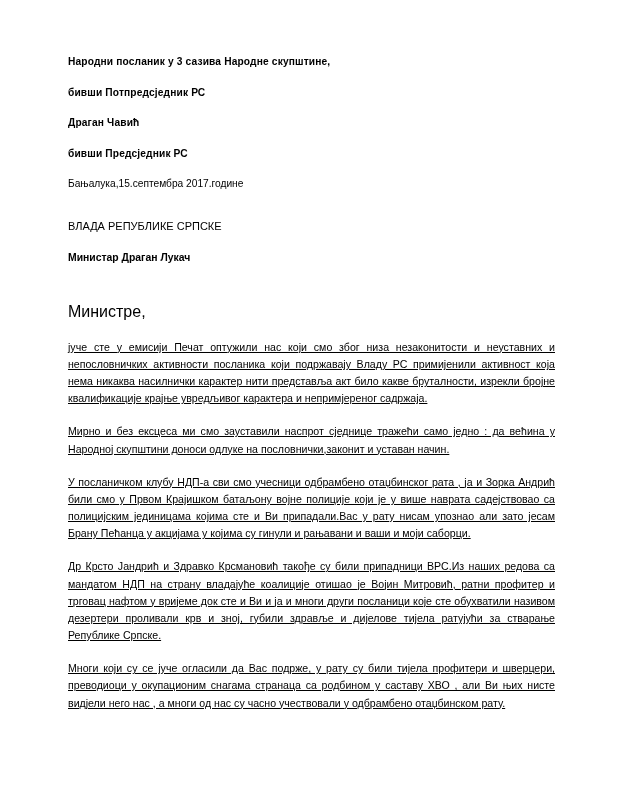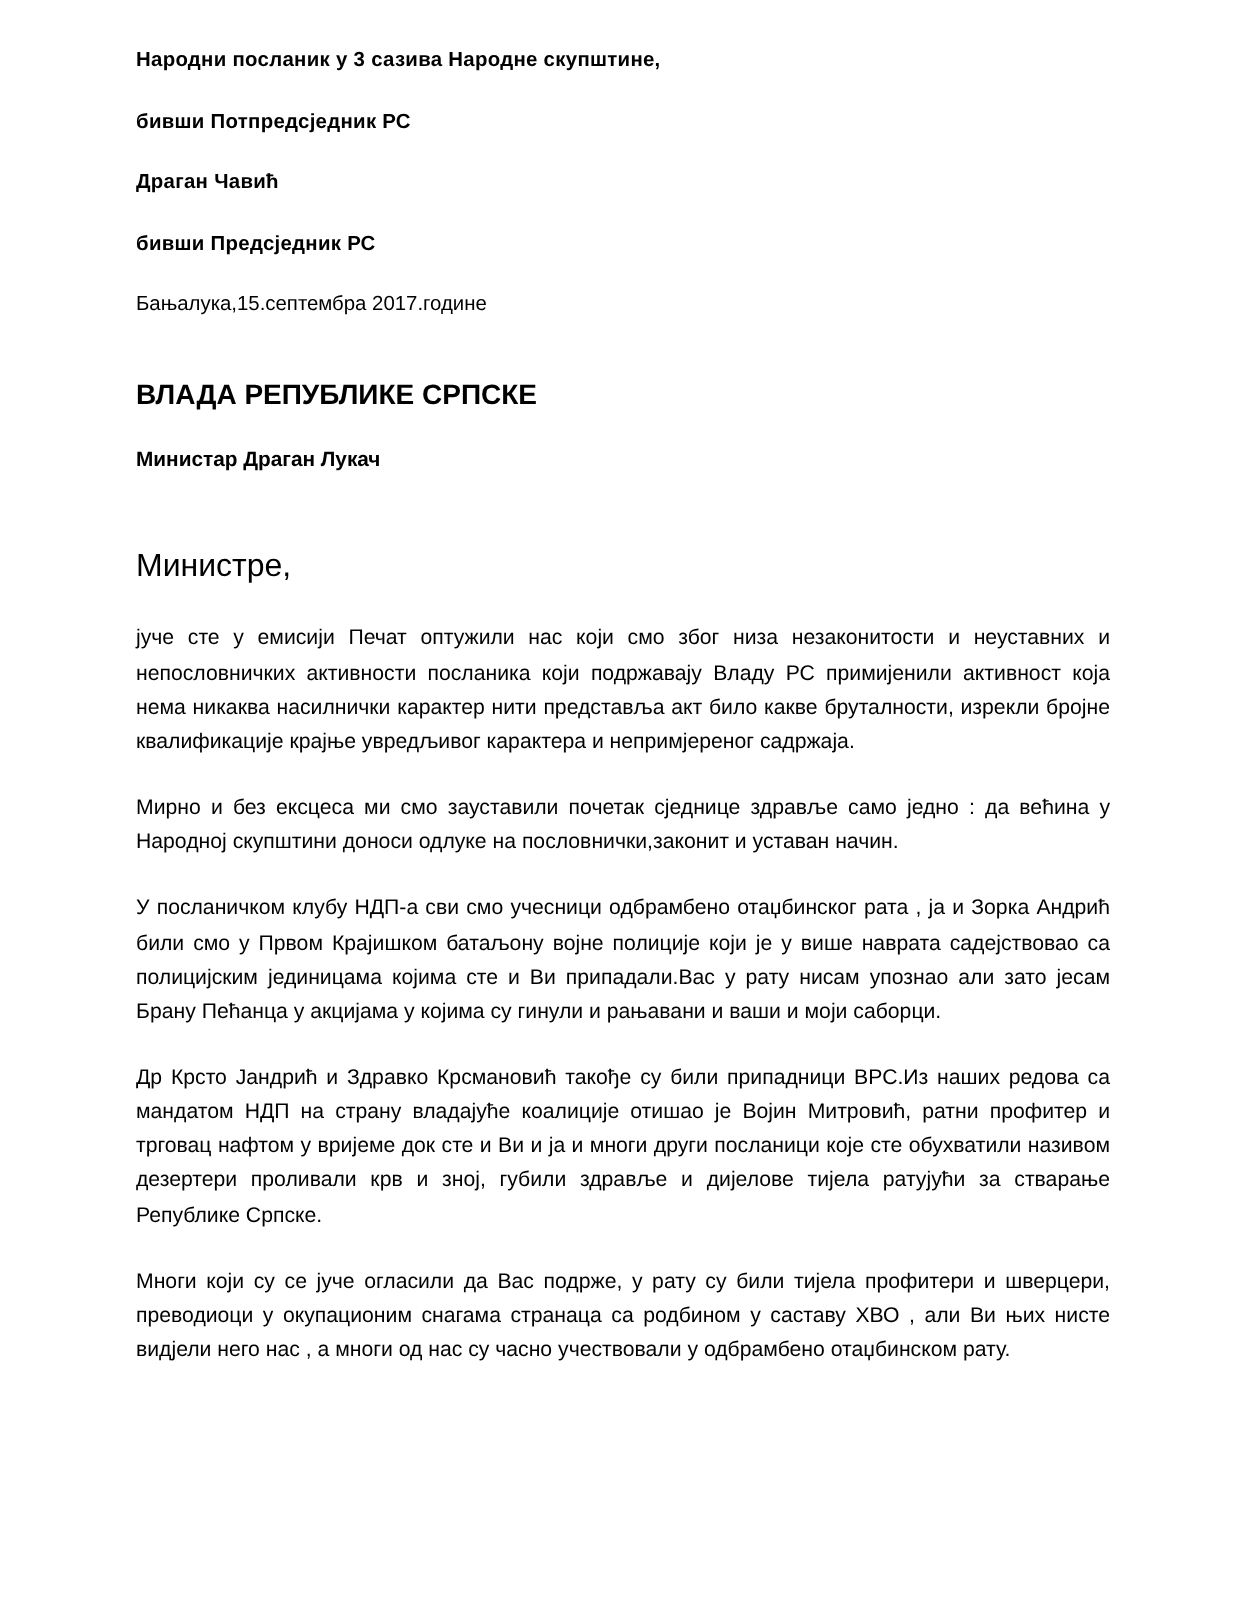--- a/index.html
+++ b/index.html
@@ -12,21 +12,21 @@
     height: 800px;
     font-family: "Liberation Sans", sans-serif;
     color: #000000;
     overflow: hidden;
   }
   .page {
     width: 619px;
     height: 800px;
     background: #ffffff;
     box-sizing: border-box;
-    padding: 25px 64px 0 68px;
+    padding: 56px 64px 0 68px;
     position: relative;
   }
   .doc-body {
     width: 487px;
   }
   .hdr {
     font-size: 10.2px;
     font-weight: bold;
     line-height: 1.2;
     margin: 0 0 18px 0;
@@ -35,22 +35,22 @@
   .hdr.first {
     margin-bottom: 19px;
   }
   .place {
     font-size: 10.2px;
     font-weight: normal;
     line-height: 1.2;
     margin: 0 0 30px 0;
   }
   .gov {
-    font-size: 14px;
-    font-weight: bold;
+    font-size: 11px;
+    font-weight: normal;
     line-height: 1.2;
     margin: 0 0 19px 0;
   }
   .gov.bold {
     font-weight: bold;
     font-size: 10.2px;
   }
   .minister {
     font-size: 10.4px;
     font-weight: bold;
@@ -60,20 +60,21 @@
   .salut {
     font-size: 16px;
     margin: 0 0 18px 0;
   }
   p.para {
     font-size: 10.6px;
     line-height: 1.62;
     text-align: justify;
     margin: 0 0 16px 0;
     text-justify: inter-word;
+    text-decoration: underline;
   }
 </style>
 </head>
 <body>
 
 <div class="page">
   <div class="doc-body">
 
     <div class="hdr first">Народни посланик у 3 сазива Народне скупштине,</div>
     <div class="hdr">бивши Потпредсједник РС</div>
@@ -81,19 +82,19 @@
     <div class="hdr">бивши Предсједник РС</div>
 
     <div class="place">Бањалука,15.септембра 2017.године</div>
 
     <div class="gov">ВЛАДА РЕПУБЛИКЕ СРПСКЕ</div>
     <div class="minister">Министар Драган Лукач</div>
 
     <div class="salut">Министре,</div>
 
     <p class="para"> јуче сте у емисији Печат оптужили нас који смо због низа незаконитости и неуставних и непословничких активности посланика који подржавају Владу РС примијенили активност која нема никаква насилнички карактер нити представља акт било какве бруталности, изрекли бројне квалификације крајње увредљивог карактера и непримјереног садржаја.</p>
-    <p class="para">Мирно и без ексцеса ми смо зауставили почетак сједнице здравље само једно : да већина у Народној скупштини доноси одлуке на пословнички,законит и уставан начин.</p>
+    <p class="para">Мирно и без ексцеса ми смо зауставили наспрот сједнице тражећи само једно : да већина у Народној скупштини доноси одлуке на пословнички,законит и уставан начин.</p>
     <p class="para">У посланичком клубу НДП-а сви смо учесници одбрамбено отаџбинског рата , ја и Зорка Андрић били смо у Првом Крајишком батаљону војне полиције који је у више наврата садејствовао са полицијским јединицама којима сте и Ви припадали.Вас у рату нисам упознао али зато јесам Брану Пећанца у акцијама у којима су гинули и рањавани и ваши и моји саборци.</p>
     <p class="para">Др Крсто Јандрић и Здравко Крсмановић такође су били припадници ВРС.Из наших редова са мандатом НДП на страну владајуће коалиције отишао је Војин Митровић, ратни профитер и трговац нафтом у вријеме док сте и Ви и ја и многи други посланици које сте обухватили називом дезертери проливали крв и зној, губили здравље и дијелове тијела ратујући за стварање Републике Српске.</p>
     <p class="para">Многи који су се јуче огласили да Вас подрже, у рату су били тијела профитери и шверцери, преводиоци у окупационим снагама странаца са родбином у саставу ХВО , али Ви њих нисте видјели него нас , а многи од нас су часно учествовали у одбрамбено отаџбинском рату.</p>
 
   </div>
 </div>
 
 </body></html>

